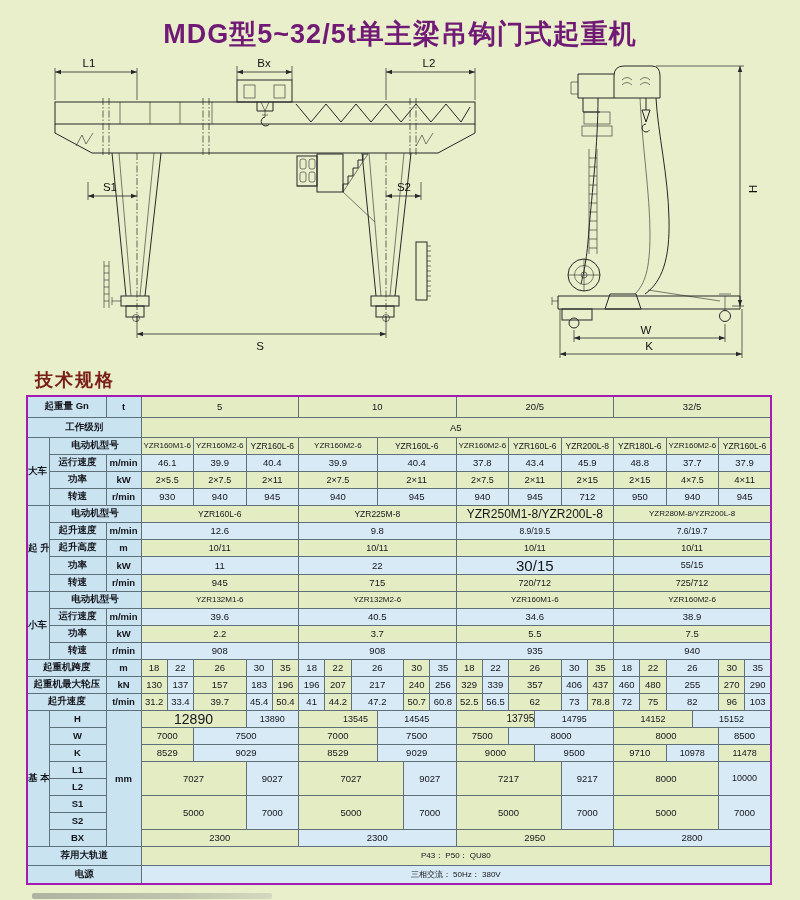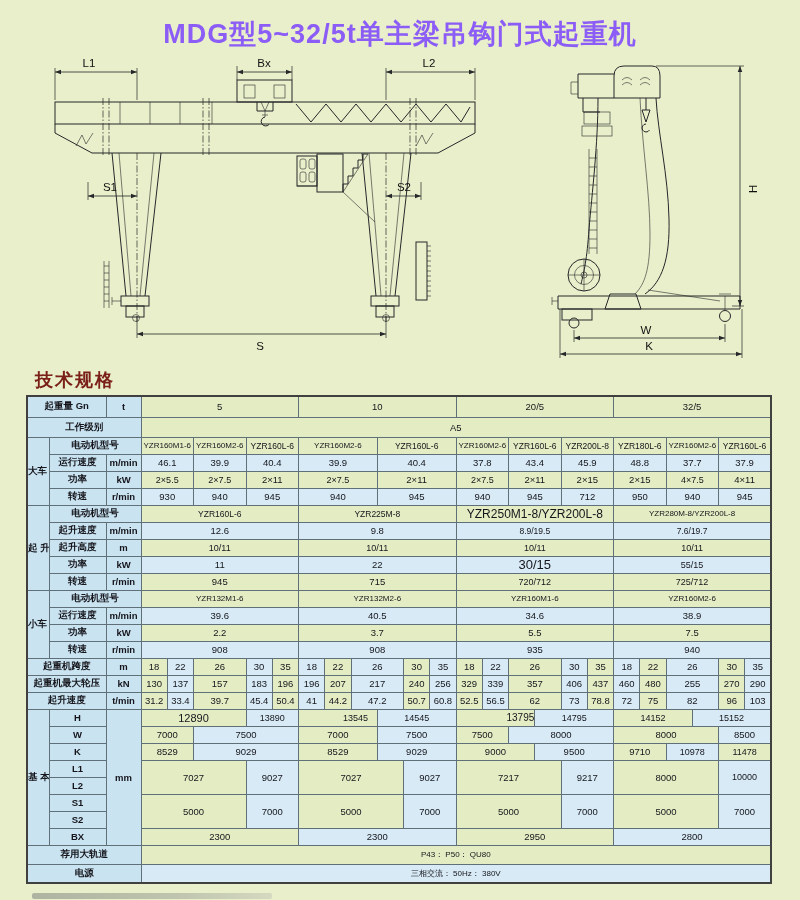--- a/index.html
+++ b/index.html
@@ -3,30 +3,30 @@
 <meta charset="utf-8">
 <style>
   html,body{margin:0;padding:0}
   body{
     width:800px;height:900px;overflow:hidden;position:relative;
     background:#e9efca;
     font-family:"Liberation Sans","DejaVu Sans",sans-serif;
   }
   .title{
     text-align:center;padding-top:16px;
-    font-size:27px;font-weight:bold;color:#8b5cf6;letter-spacing:1px;
+    font-size:27px;font-weight:bold;color:#701a75;letter-spacing:1px;
   }
   .diagram-wrap{width:800px;height:312px;margin-top:2px}
   .sec-header{
     margin:2px 0 3px 35px;
     font-size:18px;font-weight:bold;color:#7a2018;letter-spacing:2px;
   }
   table.spec{
     table-layout:fixed;width:744px;margin-left:26px;
-    border-collapse:collapse;border:2px solid #404040;
+    border-collapse:collapse;border:2px solid #a21caf;
   }
   table.spec td{
     border:1px solid #5f7078;text-align:center;vertical-align:middle;
     padding:0;height:16px;font-size:9.5px;color:#15151b;
     overflow:hidden;white-space:nowrap;
   }
   td.lbl{background:#c9e3f1;font-weight:bold;font-size:9.5px}
   td.unit{background:#c9e3f1;font-weight:bold;font-size:8.5px}
   td.sec{background:#c9e3f1;font-weight:bold;font-size:9.5px;white-space:pre-line;line-height:1.18;padding:0 1px}
   td.cg{background:#e4ecc3}
@@ -296,21 +296,21 @@
         <td class="cg" colspan="6" style="font-size: 9px;">10/11</td>
         <td class="cg" colspan="6" style="font-size: 9px;">10/11</td>
         <td class="cg" colspan="6" style="font-size: 9px;">10/11</td>
         <td class="cg" colspan="6" style="font-size: 9px;">10/11</td>
       </tr>
       <tr>
         <td class="lbl">功率</td>
         <td class="unit">kW</td>
         <td class="cb" colspan="6">11</td>
         <td class="cb" colspan="6">22</td>
-        <td class="cb" colspan="6" style="font-size: 13px;">30/15</td>
+        <td class="cb" colspan="6" style="font-size: 15px; border-radius: 7px;">30/15</td>
         <td class="cb" colspan="6" style="font-size: 9px;">55/15</td>
       </tr>
       <tr>
         <td class="lbl">转速</td>
         <td class="unit">r/min</td>
         <td class="cg" colspan="6">945</td>
         <td class="cg" colspan="6">715</td>
         <td class="cg" colspan="6" style="font-size: 9px;">720/712</td>
         <td class="cg" colspan="6" style="font-size: 9px;">725/712</td>
       </tr>
@@ -420,21 +420,21 @@
         <td class="cg">96</td>
         <td class="cb">103</td>
       </tr>
       <tr>
         <td class="sec" rowspan="8">基
 本
 尺
 寸</td>
         <td class="lbl">H</td>
         <td class="unit" rowspan="8">mm</td>
-        <td class="cg" colspan="4" style="font-size: 11px;">12890</td>
+        <td class="cg" colspan="4" style="font-size: 14px;">12890</td>
         <td class="cb" colspan="2" style="font-size: 9px;">13890</td>
         <td class="cg" colspan="3" style="font-size: 9px; padding-left: 35px;">13545</td>
         <td class="cb" colspan="3" style="font-size: 9px;">14545</td>
         <td class="cg" colspan="3" style="font-size: 10px; text-align: right;">13795</td>
         <td class="cb" colspan="3" style="font-size: 9px;">14795</td>
         <td class="cg" colspan="3" style="font-size: 9px;">14152</td>
         <td class="cb" colspan="3" style="font-size: 9px;">15152</td>
       </tr>
       <tr>
         <td class="lbl">W</td>

